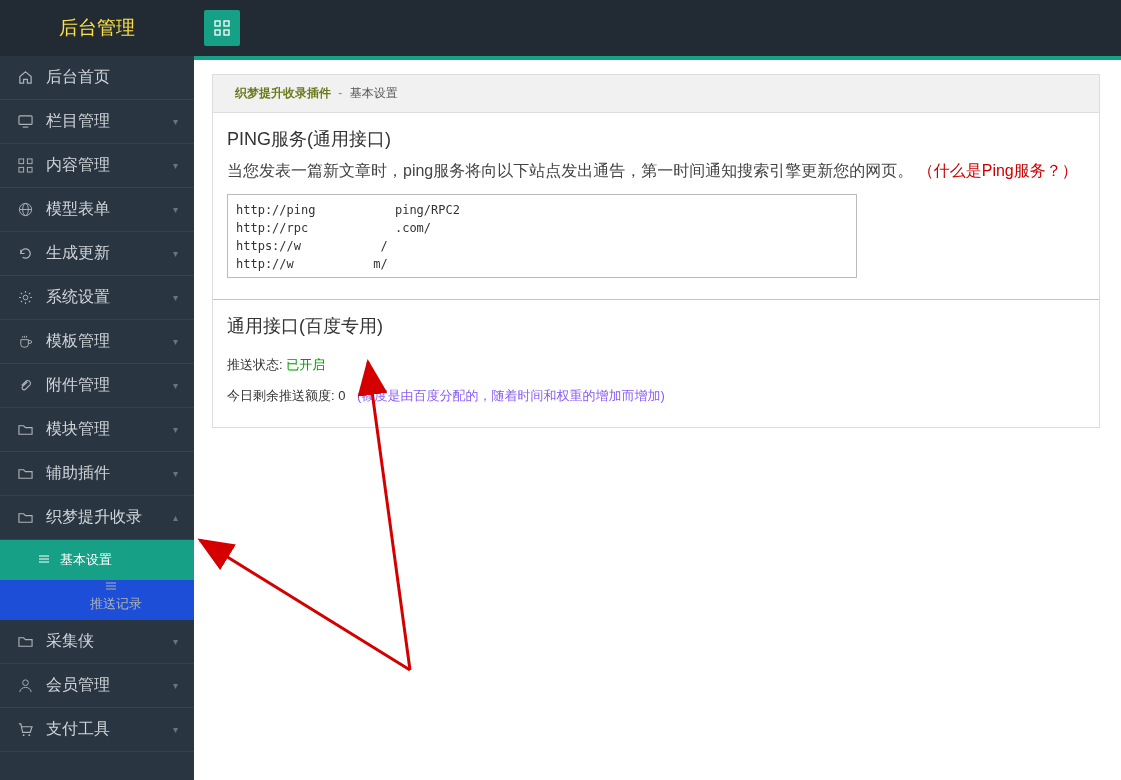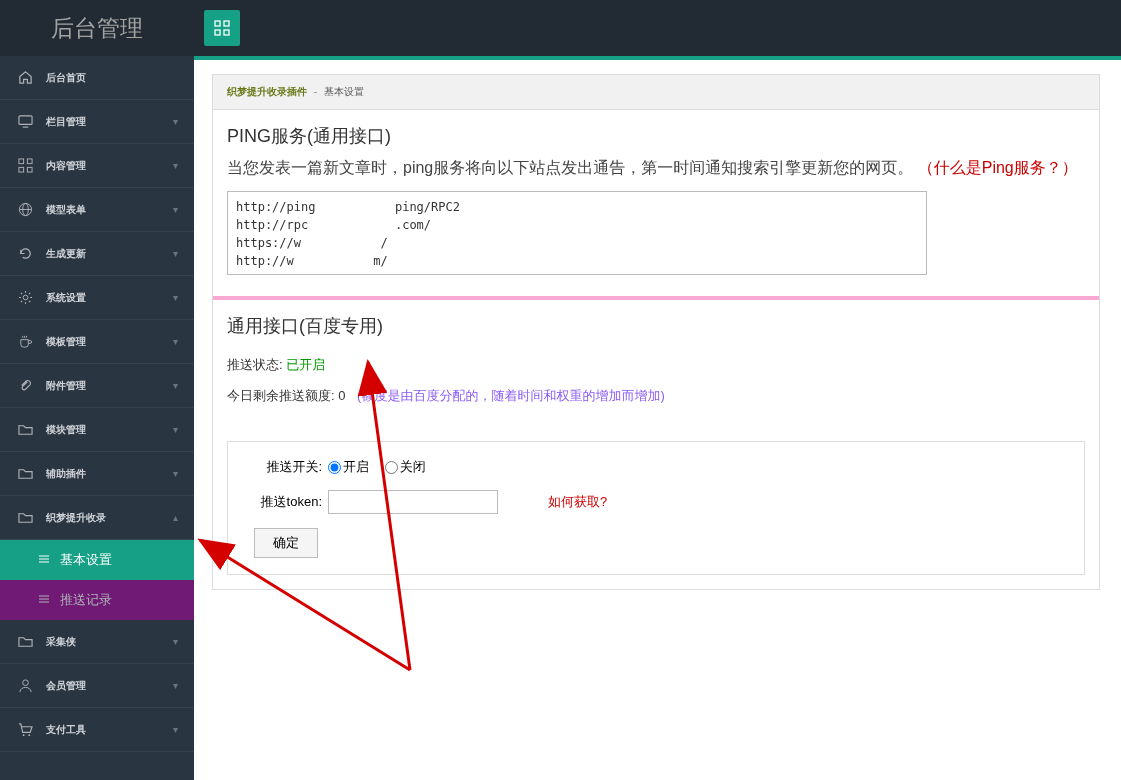--- a/index.html
+++ b/index.html
@@ -1,46 +1,46 @@
 <!DOCTYPE html>
 <html><head>
 <meta charset="utf-8">
 <style>
 * { margin: 0; padding: 0; box-sizing: border-box; }
 body { font-family: "Microsoft YaHei", Arial, sans-serif; font-size: 13px; background: #fff; width: 1121px; height: 780px; overflow: hidden; position: relative; }
 
 .header { height: 56px; background: #222b33; display: flex; align-items: center; }
-.header-title { width: 194px; color: #a3a3a3; font-size: 23px; text-align: center; line-height: 56px; }
+.header-title { width: 194px; color: #fde047; font-size: 19px; text-align: center; line-height: 56px; }
 .header-btn { width: 36px; height: 36px; background: #16a085; margin-left: 10px; display: flex; align-items: center; justify-content: center; cursor: pointer; border-radius: 2px; }
 
 .sidebar { position: absolute; top: 56px; left: 0; width: 194px; height: 724px; background: #2a3542; color: #aeb2b7; }
 .sidebar-item { height: 44px; display: flex; align-items: center; padding: 0 16px; cursor: pointer; border-bottom: 1px solid #35414f; }
 .sidebar-item.expanded { background: #2a3542; }
 .sidebar-item .icon { width: 18px; margin-right: 12px; display: inline-flex; align-items: center; justify-content: center; }
-.sidebar-item .label { flex: 1; font-size: 10px; color: #d0d4d9; font-weight: bold; }
+.sidebar-item .label { flex: 1; font-size: 16px; color: #d0d4d9; }
 .sidebar-item .chev { color: #6a7480; font-size: 10px; }
 
 .sub-item { height: 40px; display: flex; align-items: center; padding-left: 38px; cursor: pointer; font-size: 13px; }
 .sub-item.active { background: #16a085; color: #fff; }
-.sub-item:not(.active) { background: #701a75; color: #aeb2b7; }
+.sub-item:not(.active) { background: #1d4ed8; color: #aeb2b7; flex-direction: column; }
 .sub-item .sub-icon { margin-right: 10px; font-size: 12px; }
 
 .main { position: absolute; top: 56px; left: 194px; right: 0; bottom: 0; background: #fff; border-top: 4px solid #16a085; }
 .panel { margin: 14px 0 0 18px; border: 1px solid #ddd; width: 888px; }
-.panel-header { background: #f1f1f1; border-bottom: 1px solid #ddd; padding: 10px 14px; font-size: 10px; }
+.panel-header { background: #f1f1f1; border-bottom: 1px solid #ddd; padding: 10px 22px; font-size: 12px; }
 .panel-header .plug { color: #6a7a1a; font-weight: bold; }
 .panel-header .sep { color: #888; margin: 0 4px; }
 .panel-header .sub { color: #555; }
 
-.section { padding: 14px 14px 18px 14px; border-bottom: 4px solid #f9a8d4; }
+.section { padding: 14px 14px 18px 14px; border-bottom: 1px solid #f9a8d4; }
 .section:last-child { border-bottom: none; }
 .section-title { font-size: 18px; color: #333; margin-bottom: 6px; }
 .section-desc { font-size: 16px; color: #444; line-height: 1.7; }
 .red-link { color: #c00; cursor: pointer; }
-.textarea { width: 700px; height: 84px; margin-top: 10px; padding: 6px 8px; font-family: "SimSun", monospace; font-size: 12px; border: 1px solid #bbb; resize: none; color: #333; line-height: 1.5; }
+.textarea { width: 630px; height: 84px; margin-top: 10px; padding: 6px 8px; font-family: "SimSun", monospace; font-size: 12px; border: 1px solid #bbb; resize: none; color: #333; line-height: 1.5; }
 
 .status-row { font-size: 13px; color: #333; margin-top: 6px; line-height: 1.9; }
 .status-on { color: #090; }
 .quota-note { color: #8b5cf6; margin-left: 8px; }
 
 .inner-box { border: 1px solid #ddd; margin: 14px; padding: 16px 14px; }
 .form-row { display: flex; align-items: center; margin-bottom: 14px; font-size: 13px; }
 .form-row .flabel { width: 80px; text-align: right; margin-right: 6px; }
 .radio-group label { margin-right: 12px; cursor: pointer; }
 .radio-group input { vertical-align: middle; margin-right: 2px; }
@@ -249,35 +249,20 @@
         <span>推送状态:</span>
         <span class="status-on">已开启</span>
       </div>
       <div class="status-row">
         <span>今日剩余推送额度:</span>
         <span>0</span>
         <span class="quota-note">(额度是由百度分配的，随着时间和权重的增加而增加)</span>
       </div>
     </div>
 
-    <div class="inner-box">
-      <div class="form-row">
-        <span class="flabel">推送开关:</span>
-        <span class="radio-group">
-          <label><input type="radio" name="sw" checked="" style=""><span>开启</span></label>
-          <label><input type="radio" name="sw" style=""><span>关闭</span></label>
-        </span>
-      </div>
-      <div class="form-row">
-        <span class="flabel">推送token:</span>
-        <input class="token-input" type="text" value="" style="">
-        <span class="how-link">如何获取?</span>
-      </div>
-      <button class="submit-btn">确定</button>
-    </div>
 
   </div>
 </div>
 
 <svg id="annot" width="1121" height="780">
   <defs>
     <marker id="ah" markerWidth="12" markerHeight="10" refX="11" refY="5" orient="auto">
       <polygon points="0,0 12,5 0,10" fill="#d40000"></polygon>
     </marker>
   </defs>

